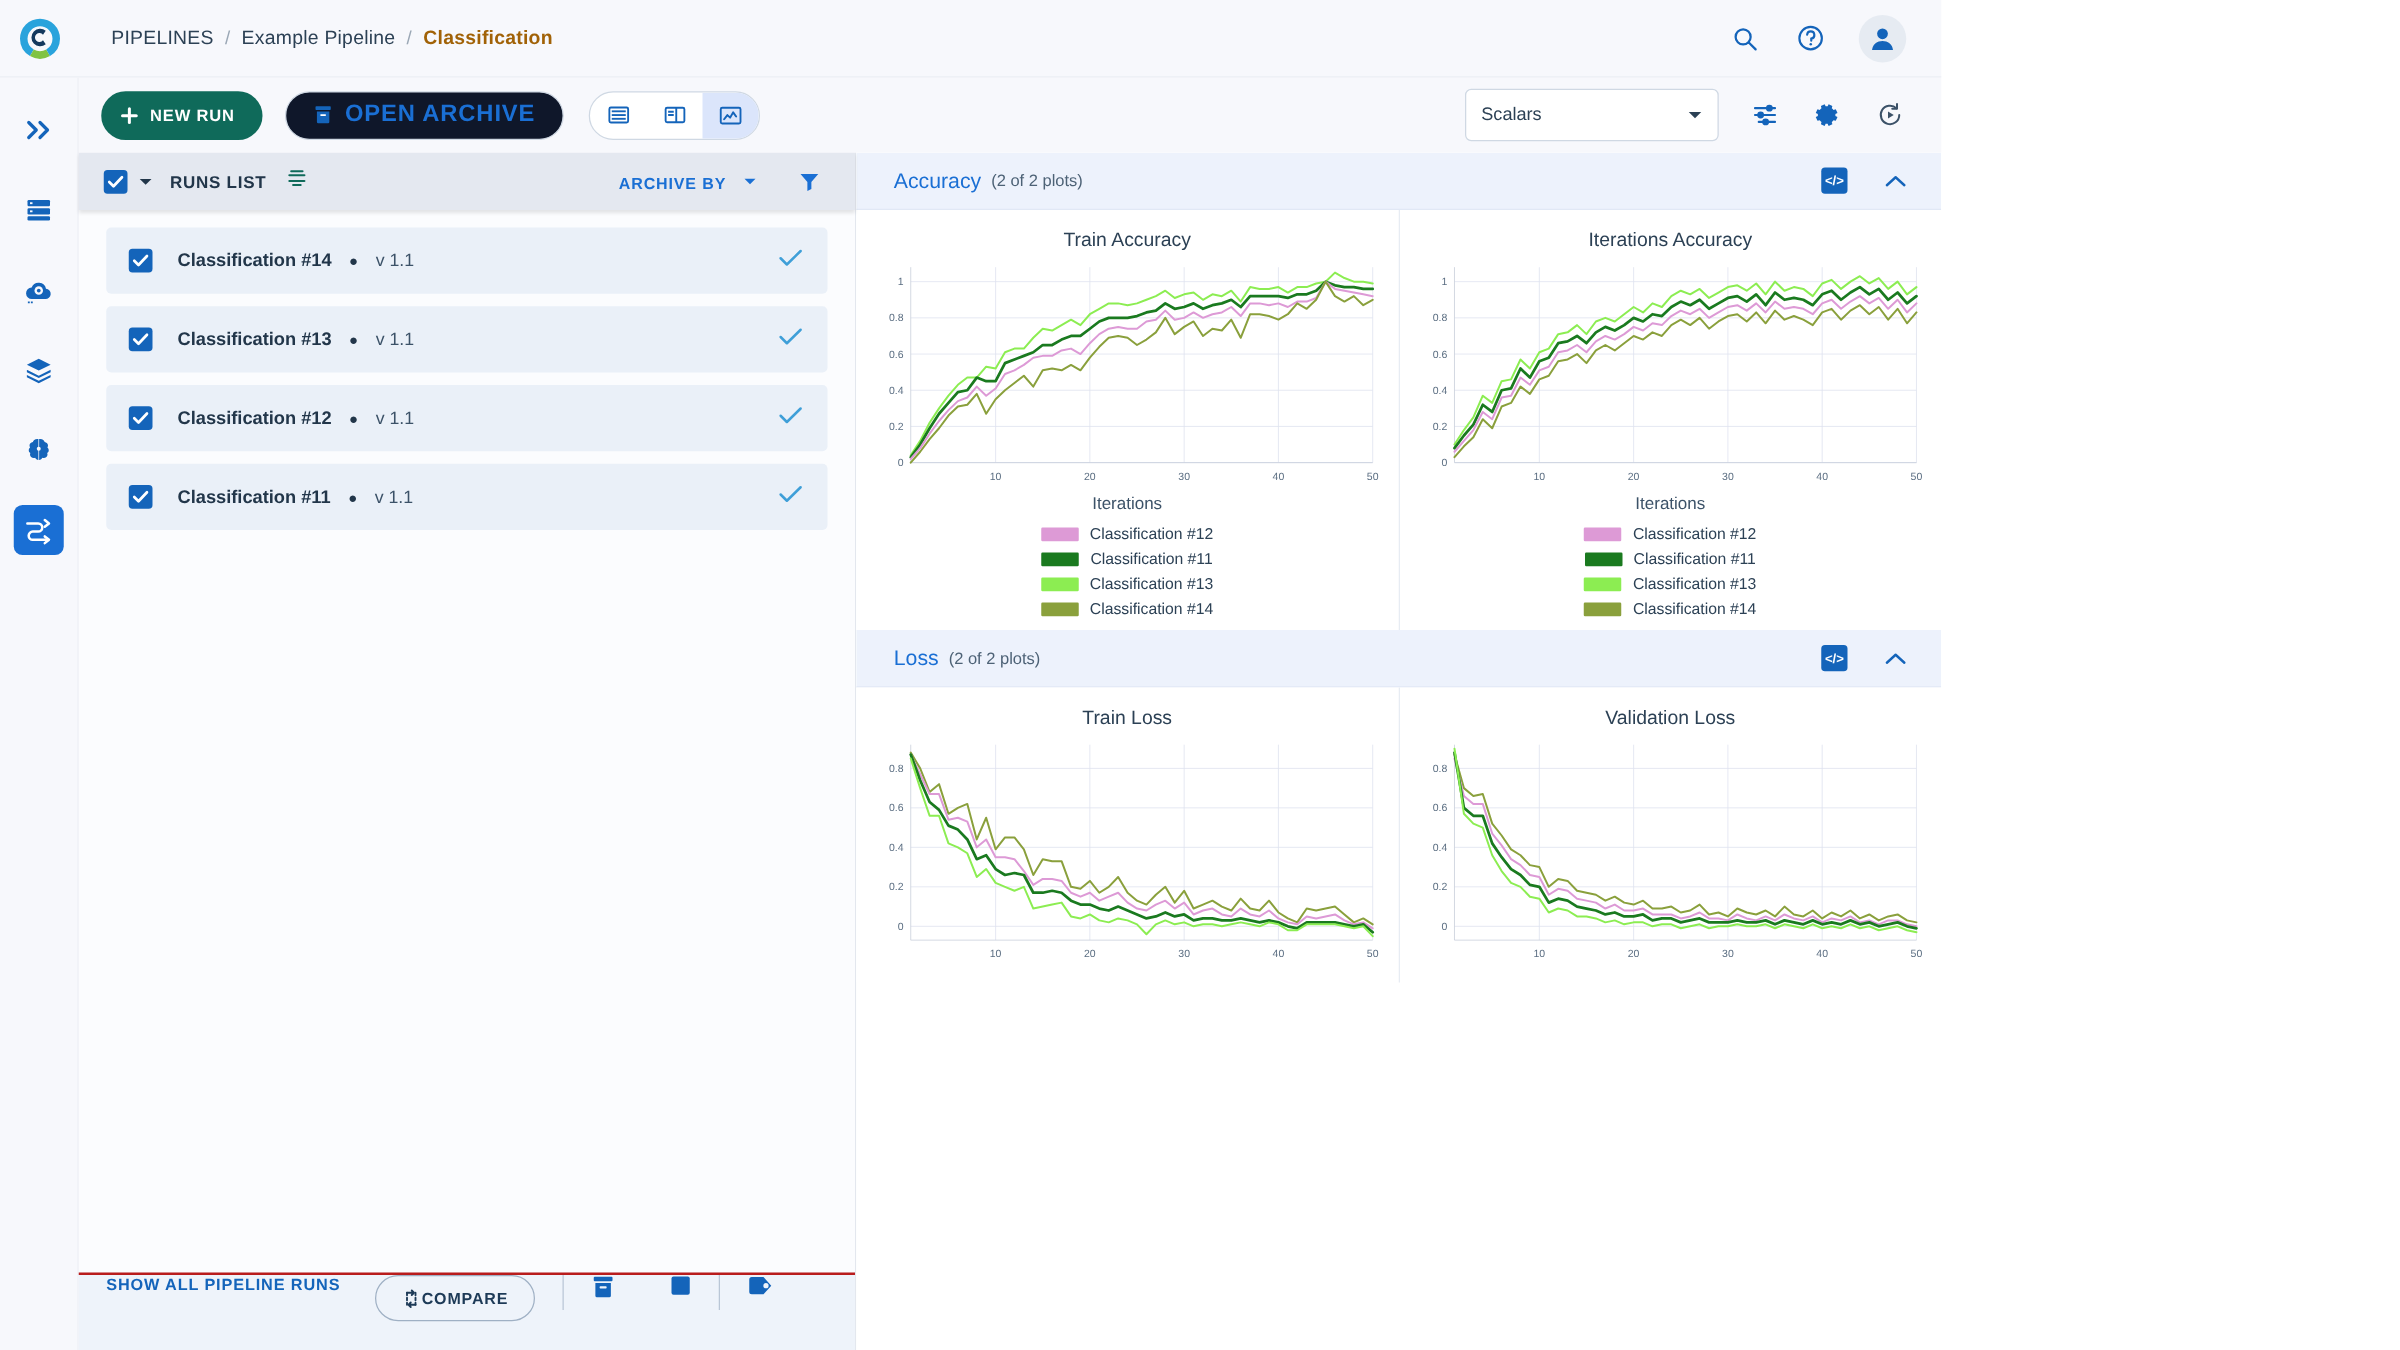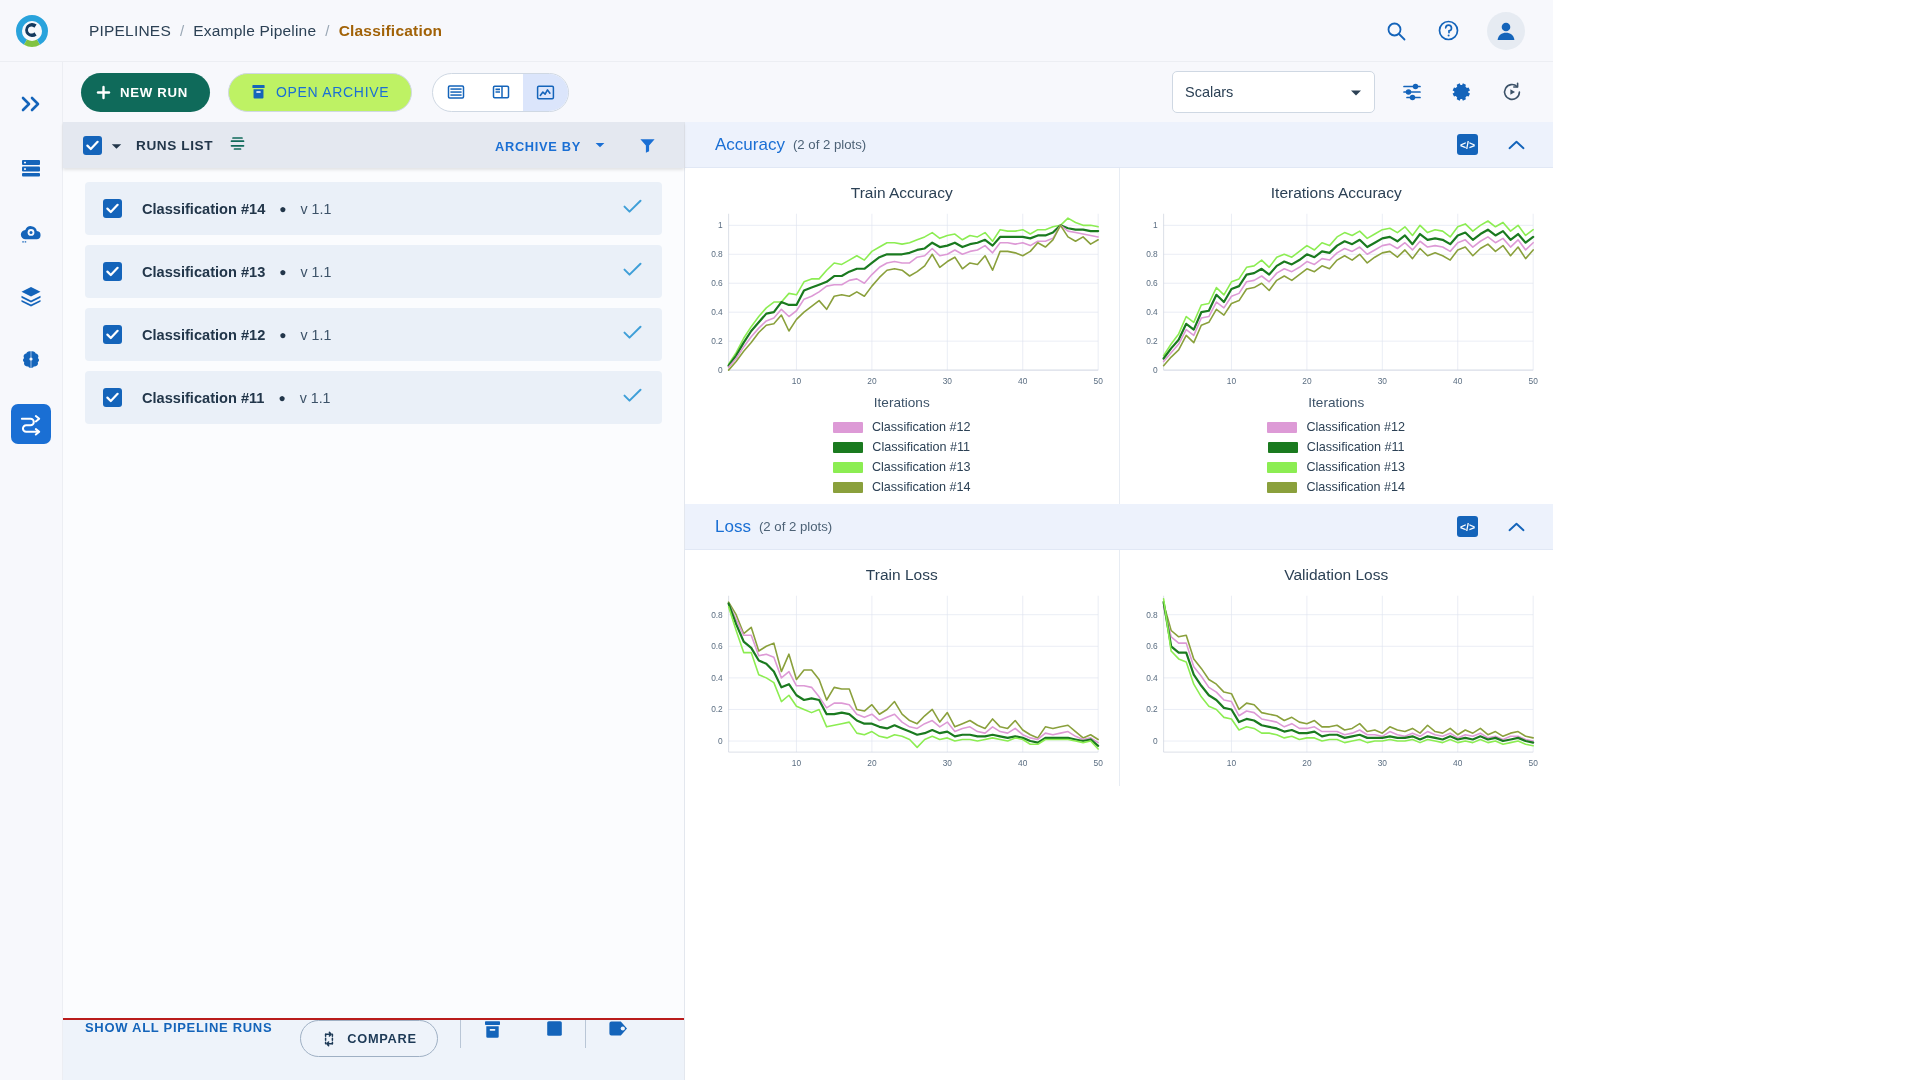--- a/index.html
+++ b/index.html
@@ -52,22 +52,22 @@
     height: 60px; min-height: 60px; background: #f7f8fc;
     display: flex; align-items: center; padding: 0 28px 0 18px;
     position: relative; z-index: 20;
   }
   .btn-newrun {
     height: 39px; padding: 0 22px 0 15px; border-radius: 20px; background: #0f6a5a;
     color: #fff; font-size: 13.2px; font-weight: 700; letter-spacing: .7px;
     display: flex; align-items: center; gap: 9px; border: none; cursor: pointer;
   }
   .btn-archive {
-    height: 39px; padding: 0 22px; border-radius: 20px; background: #bef264;
-    color: #1a6fd4; font-size: 14px; font-weight: 400; letter-spacing: .7px;
+    height: 39px; padding: 0 22px; border-radius: 20px; background: #0f172a;
+    color: #1a6fd4; font-size: 19px; font-weight: 700; letter-spacing: .7px;
     display: flex; align-items: center; gap: 10px; border: 1px solid #cfd8e3;
     cursor: pointer; margin-left: 18px;
   }
   .viewtoggle {
     margin-left: 20px; height: 39px; border: 1px solid #cfd8e3; border-radius: 20px;
     display: flex; overflow: hidden; background: #fff;
   }
   .vt-btn { width: 45px; height: 100%; display:flex; align-items:center; justify-content:center; cursor:pointer; }
   .vt-btn.active { background: #dbe5fb; }
   .actionbar-right { margin-left: auto; display: flex; align-items: center; gap: 24px; }
@@ -115,21 +115,21 @@
   .bottombar {
     margin-top: auto; height: 62px; min-height: 62px; background: #eef3fa;
     border-top: 2px solid #b91c1c;
     display: flex; align-items: flex-start; padding: 0 22px;
   }
   .show-all { font-size: 13px; font-weight: 700; letter-spacing: .7px; color: #1464ba; cursor: pointer; }
   .btn-compare {
     margin-left: 28px; height: 37px; padding: 0 20px; border-radius: 19px;
     border: 1px solid #9fb0c4; background: transparent; color: #1d3a57;
     font-size: 12.8px; font-weight: 700; letter-spacing: .7px;
-    display: flex; align-items: center; gap: 10px; cursor: pointer;
+    display: flex; align-items: center; gap: 0; cursor: pointer;
   }
   .bb-sep { width: 1px; height: 28px; background: #b9c6d6; margin: 0 22px; }
   .bb-icon { cursor: pointer; display:flex; align-items:center; }
 
   
   .plots { flex: 1; overflow: hidden; background: #fff; min-width: 0; }
   .section-head {
     height: 46px; background: #edf2fc;
     display: flex; align-items: center; padding: 0 28px 0 30px;
     border-bottom: 1px solid #e1e8f5;

